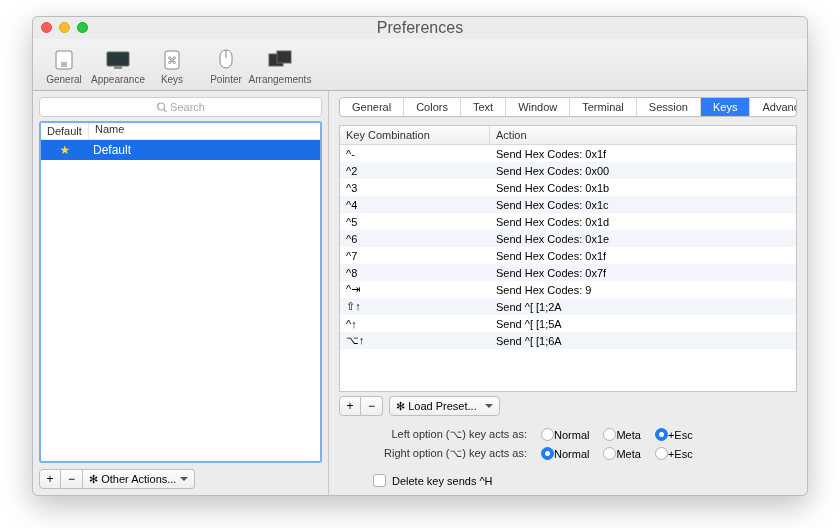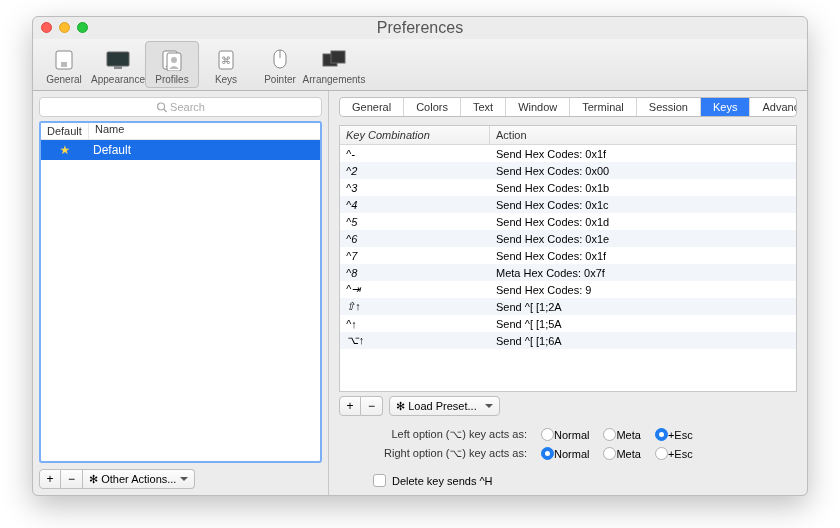--- a/index.html
+++ b/index.html
@@ -36,21 +36,21 @@
 .btn-other::after { content: ""; position: absolute; right: 6px; top: 7px; border: 4px solid transparent; border-top-color: #555; }
 .right { flex: 1; display: flex; flex-direction: column; padding: 6px 10px 8px 10px; overflow: hidden; }
 .tabs { display: flex; background: #fff; border: 1px solid #c0c0c0; border-radius: 4px; overflow: hidden; height: 20px; margin-bottom: 8px; }
 .tab { flex: 0 0 auto; padding: 0 12px; font-size: 11px; color: #333; display: flex; align-items: center; border-right: 1px solid #d6d6d6; cursor: default; }
 .tab:last-child { border-right: none; }
 .tab.sel { background: #2f7cf6; color: #fff; }
 .section-title { font-size: 12px; font-weight: bold; margin-bottom: 4px; }
 .key-table { flex: 1; background: #fff; border: 1px solid #c8c8c8; display: flex; flex-direction: column; font-size: 11px; overflow: hidden; }
 .kt-head { display: flex; border-bottom: 1px solid #d8d8d8; background: linear-gradient(#fbfbfb,#f0f0f0); }
 .kt-head div { padding: 3px 6px; color: #333; }
-.kc { width: 150px; border-right: 1px solid #d8d8d8; font-style: italic; }
+.kc { width: 150px; border-right: 1px solid #d8d8d8; }
 .ka { flex: 1; }
 .kt-body { flex: 1; overflow: hidden; }
 .kt-row { display: flex; height: 17px; align-items: center; }
 .kt-row:nth-child(odd) { background: #fff; }
 .kt-row:nth-child(even) { background: #f2f5fa; }
 .kt-row .kc { border-right: none; padding: 0 6px; }
 .kt-row .ka { padding: 0 6px; }
 .mid-bar { display: flex; margin-top: 4px; }
 .mid-bar .btn-pm.first { border-radius: 4px 0 0 4px; }
 .mid-bar .btn-pm.last { border-radius: 0 4px 4px 0; }
@@ -95,33 +95,20 @@
     </div>
     <div class="tb-item">
       <div class="ico">
           <svg width="24" height="20">
             <rect x="1" y="2" width="22" height="14" rx="1" fill="#2a3a3a" stroke="#666"></rect>
             <rect x="8" y="16" width="8" height="3" fill="#888"></rect>
           </svg>
         </div>
       <span class="lbl">Appearance</span>
     </div>
-    <div class="tb-item selected">
-      <div class="ico">
-          <svg width="22" height="22">
-            <rect x="2" y="2" width="14" height="18" rx="2" fill="#fff" stroke="#888"></rect>
-            <circle cx="9" cy="9" r="3" fill="#bbb"></circle>
-            <path d="M4 18 Q9 12 14 18" fill="#bbb"></path>
-            <rect x="6" y="4" width="14" height="18" rx="2" fill="#fff" stroke="#888"></rect>
-            <circle cx="13" cy="11" r="3" fill="#bbb"></circle>
-            <path d="M8 20 Q13 14 18 20" fill="#bbb"></path>
-          </svg>
-        </div>
-      <span class="lbl">Profiles</span>
-    </div>
     <div class="tb-item">
       <div class="ico">
           <svg width="20" height="22">
             <rect x="3" y="2" width="14" height="18" rx="2" fill="#fff" stroke="#888"></rect>
             <text x="10" y="15" font-size="10" text-anchor="middle" fill="#888">⌘</text>
           </svg>
         </div>
       <span class="lbl">Keys</span>
     </div>
     <div class="tb-item">
@@ -219,21 +206,21 @@
             <div class="kt-row">
               <div class="kc">^6</div>
               <div class="ka">Send Hex Codes: 0x1e</div>
             </div>
             <div class="kt-row">
               <div class="kc">^7</div>
               <div class="ka">Send Hex Codes: 0x1f</div>
             </div>
             <div class="kt-row">
               <div class="kc">^8</div>
-              <div class="ka">Meta Hex Codes: 0x7f</div>
+              <div class="ka">Send Hex Codes: 0x7f</div>
             </div>
             <div class="kt-row">
               <div class="kc">^⇥</div>
               <div class="ka">Send Hex Codes: 9</div>
             </div>
             <div class="kt-row">
               <div class="kc">⇧↑</div>
               <div class="ka">Send ^[ [1;2A</div>
             </div>
             <div class="kt-row">

